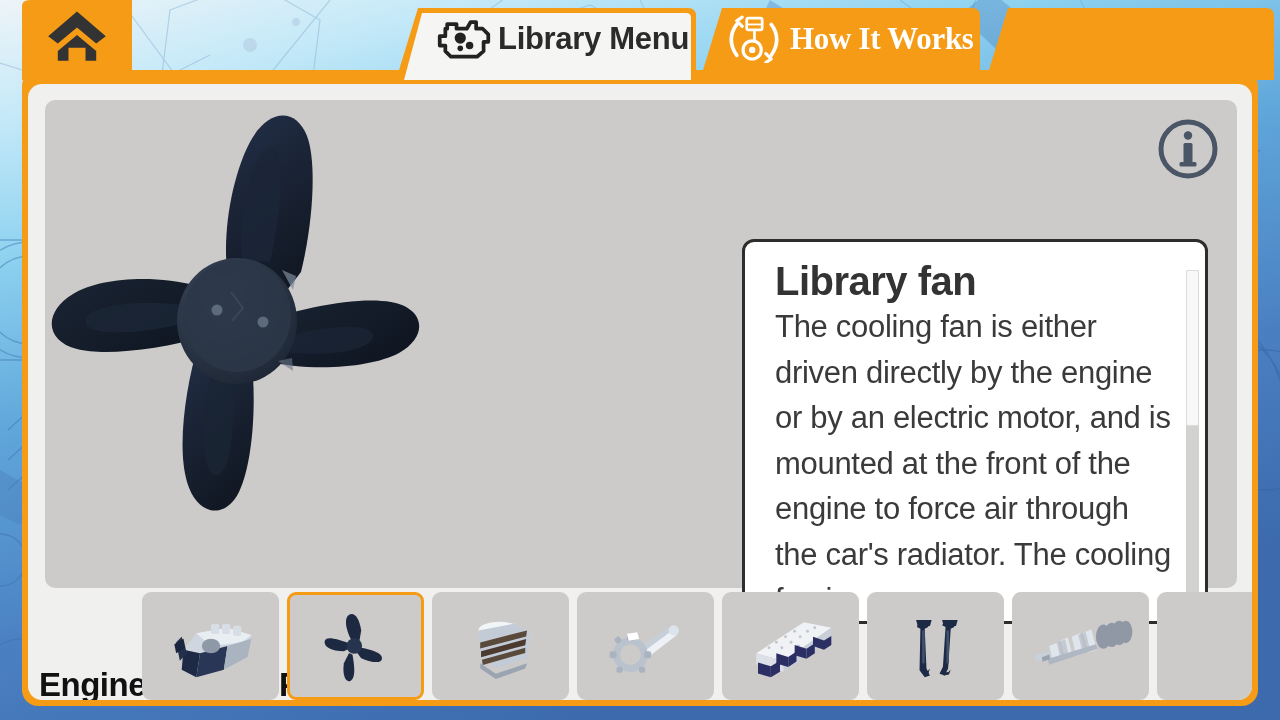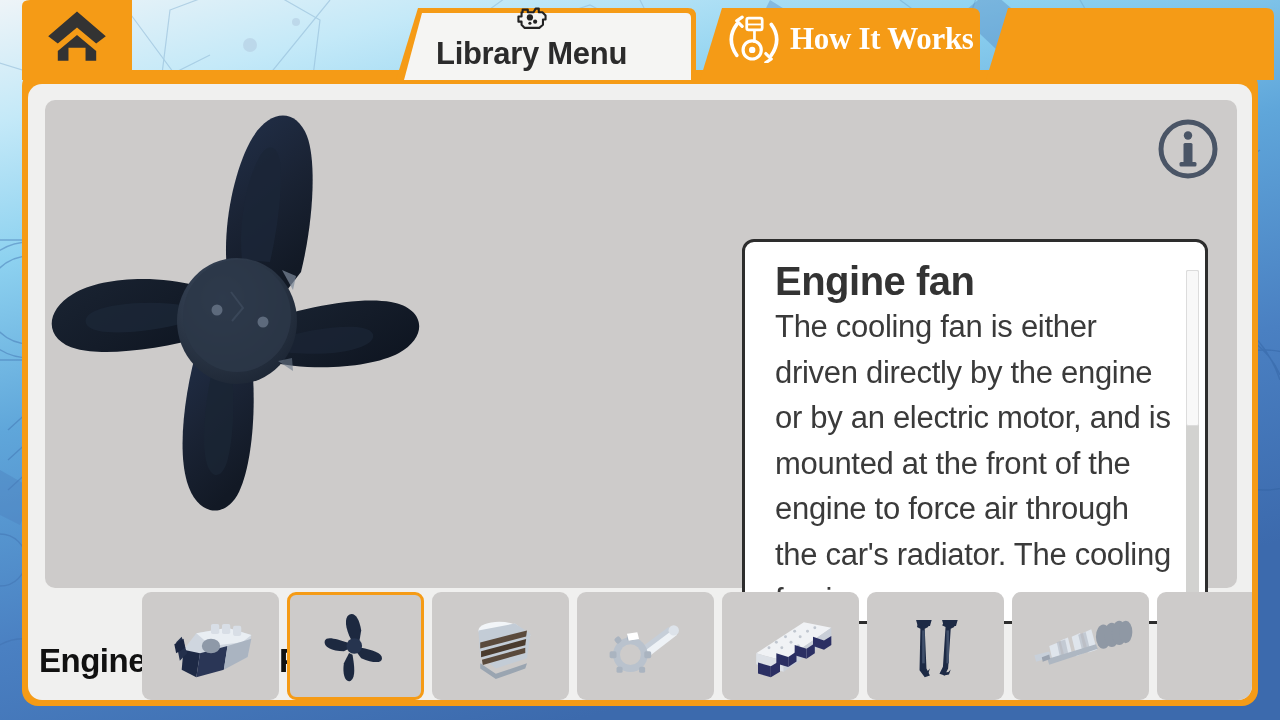--- a/index.html
+++ b/index.html
@@ -205,20 +205,21 @@
     pointer-events: none;
   }
 
   .strip-label {
     position: absolute;
     font-size: 33px;
     font-weight: bold;
     color: #111111;
     letter-spacing: -0.5px;
     white-space: nowrap;
+    margin-top: 24px;
   }
 
   #label-engine { left: 11px; top: 50px; }
   #label-parts  { left: 251px; top: 50px; }
 
   .strip {
     position: absolute;
     left: 0;
     top: 508px;
     width: 1224px;
@@ -373,21 +374,21 @@
             <circle cx="31" cy="31" r="27" fill="none" stroke="#4a5566" stroke-width="5"></circle>
             <circle cx="31" cy="17.5" r="4.2" fill="#4a5566"></circle>
             <rect x="26.5" y="25" width="9" height="22" rx="1.5" fill="#4a5566"></rect>
             <rect x="22.5" y="44" width="17" height="4.5" rx="1.5" fill="#4a5566"></rect>
           </svg>
         </div>
       </div>
 
       <div class="desc-card">
         <div class="desc-body">
-          <div class="desc-title">Engine fan</div>
+          <div class="desc-title">Library fan</div>
           <div class="desc-text">The cooling fan is either driven directly by the engine or by an electric motor, and is mounted at the front of the engine to force air through the car's radiator. The cooling fan is</div>
         </div>
         <div class="desc-scroll-track">
           <div class="desc-scroll-thumb" style="height: 45%;"></div>
         </div>
       </div>
 
       <div class="strip-labels">
         <div class="strip-label" id="label-engine">Engine</div>
         <div class="strip-label" id="label-parts">Parts</div>
@@ -553,21 +554,21 @@
           <path d="M30,26 L48,41 L48,50 L38,50 L38,38 L22,38 L22,50 L12,50 L12,41 Z" fill="#333333"></path>
         </svg>
       </div>
     </div>
 
     <div class="tab tab-active" id="tab-library">
       <svg class="tab-shape" viewBox="0 0 300 74" preserveAspectRatio="none">
         <path d="M22,2 L292,2 Q300,2 300,10 L300,74 L0,74 Z" fill="#F59B16"></path>
         <path d="M26,7 L290,7 Q295,7 295,12 L295,74 L8,74 Z" fill="#f5f5f3"></path>
       </svg>
-      <div class="tab-content" style="padding-left:40px;flex-direction:column;">
+      <div class="tab-content" style="padding-left:40px;">
         <svg viewBox="0 0 60 46" width="56" height="44">
           <path d="M12,12 L12,7 L22,7 L22,12 L33,12 L37,5 L43,5 L43,12 L50,12 L56,18 L56,26 L51,26 L51,36 L44,42 L16,42 L10,36 L10,30 L4,30 L4,20 L10,20 L10,12 Z" fill="none" stroke="#222222" stroke-width="4" stroke-linejoin="round"></path>
           <circle cx="26" cy="22" r="6" fill="#222222"></circle>
           <circle cx="36" cy="30" r="4" fill="#222222"></circle>
           <circle cx="26" cy="33" r="3" fill="#222222"></circle>
         </svg>
         <span class="tab-label">Library Menu</span>
       </div>
     </div>
 

